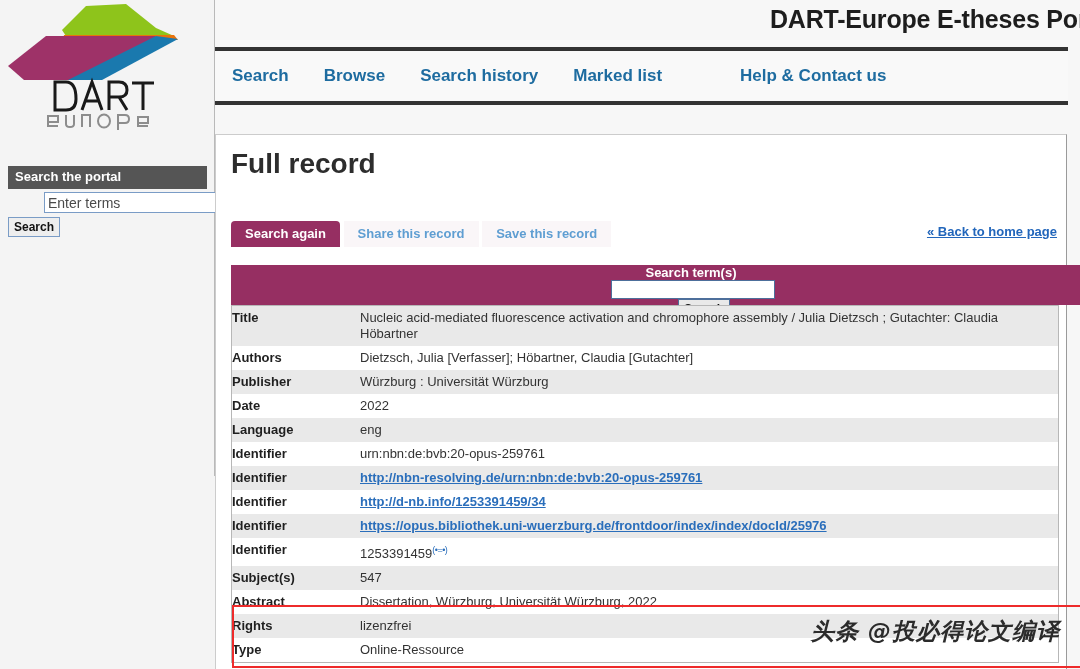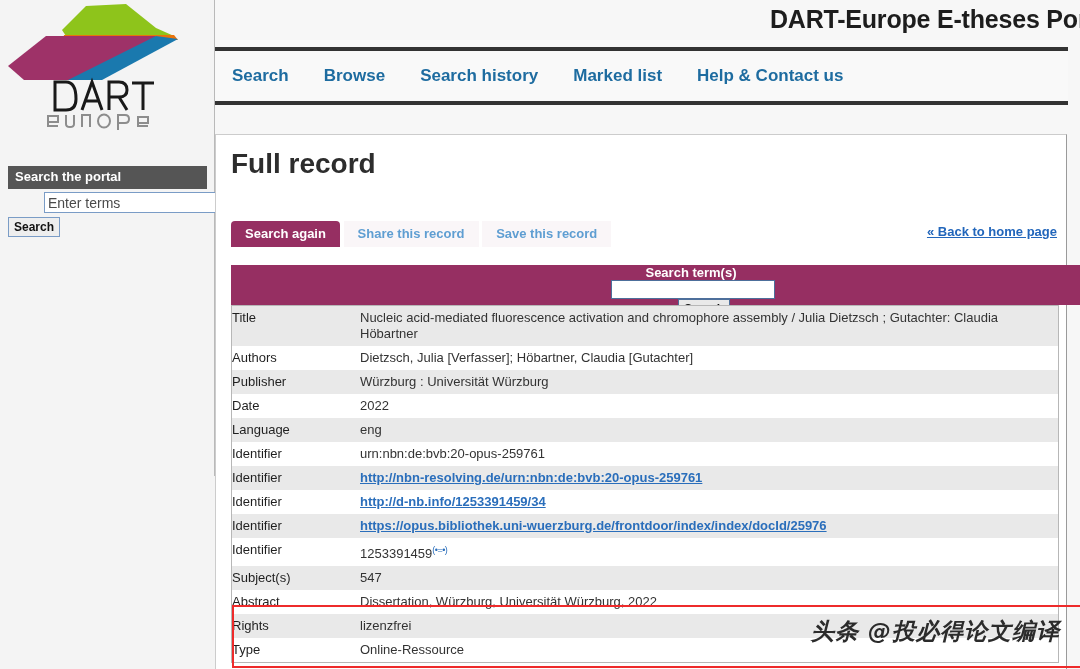--- a/index.html
+++ b/index.html
@@ -139,21 +139,21 @@
   }
   .navitem {
     color: #1e6ca0;
     font-size: 17px;
     font-weight: bold;
     text-decoration: none;
     margin-right: 35px;
     white-space: nowrap;
     cursor: pointer;
   }
-  .navitem:last-child { margin-right: 0; }
+  .navitem:last-child { margin-right: 0; margin-left: 43px; }
 
   
   #content {
     position: absolute;
     left: 0;
     top: 134px;
     width: 852px;
     height: 535px;
     background: #ffffff;
     border-left: 1px solid #cccccc;
@@ -273,21 +273,21 @@
     table-layout: fixed;
   }
   table#record td {
     padding: 4px 0 4px 0;
     vertical-align: top;
     font-size: 13px;
     line-height: 16px;
   }
   td.lbl {
     width: 128px;
-    font-weight: normal;
+    font-weight: bold;
     color: #1f1f1f;
     padding-left: 10px;
     box-sizing: border-box;
   }
   td.val {
     color: #333333;
     padding-right: 10px;
     margin-left: 28px;
   }
   tr.alt td { background: #e9e9e9; }

